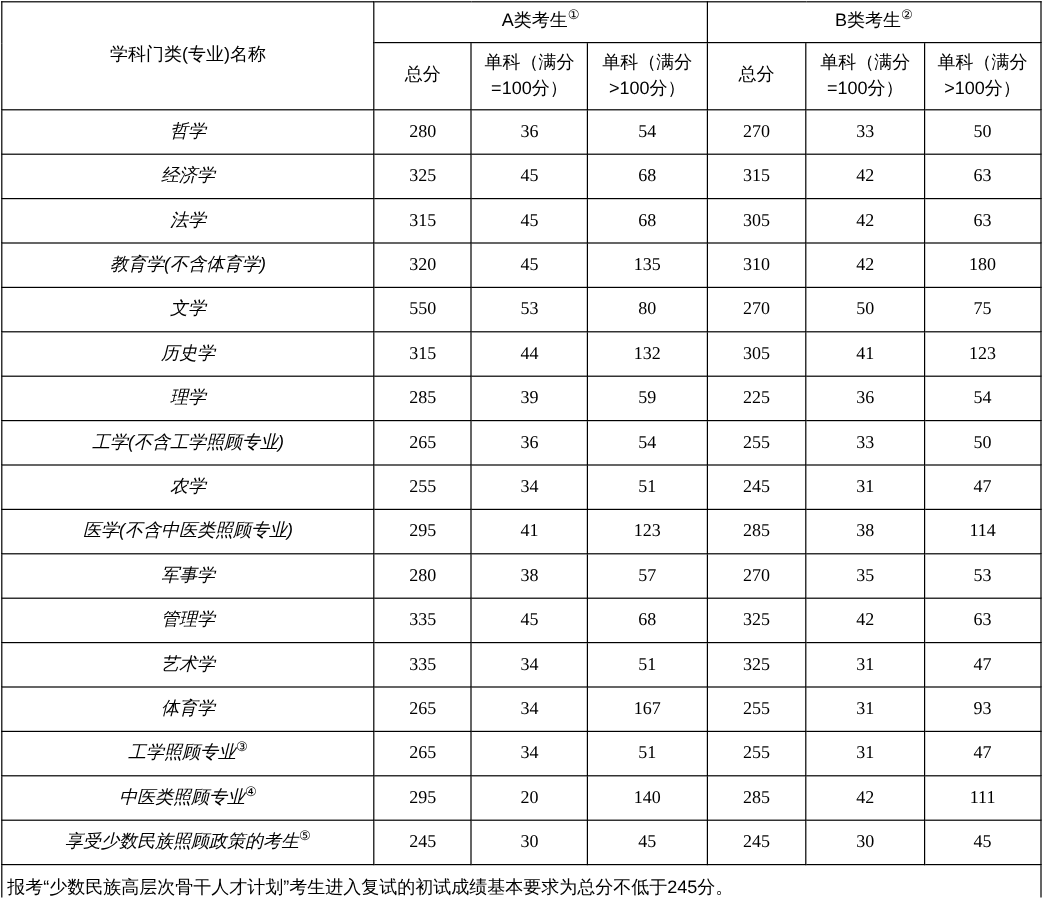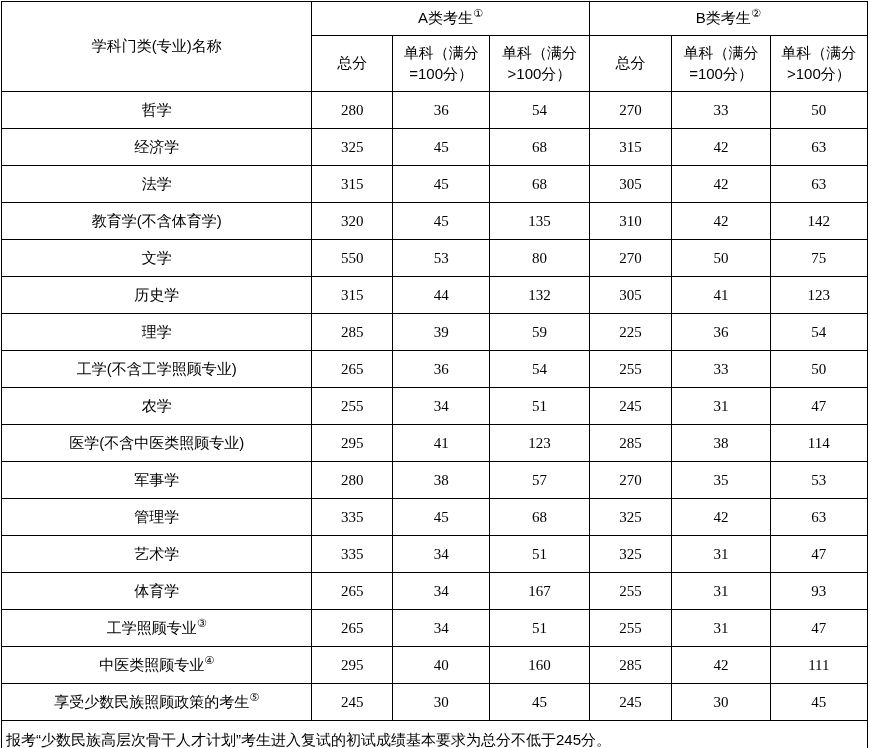--- a/index.html
+++ b/index.html
@@ -59,20 +59,21 @@
   .sup {
     font-size: 11px;
     vertical-align: super;
     line-height: 0;
   }
   td.rowname {
     text-align: left;
     padding-left: 8px;
     font-size: 15px;
     white-space: nowrap;
+    font-style: italic;
   }
   tbody tr {
     height: 37px;
   }
   td.val {
     font-size: 17px;
     font-family: "Liberation Serif", "DejaVu Serif", serif;
   }
   .sub-two-line {
     display: block;
@@ -156,21 +157,21 @@
           <td class="val">42</td>
           <td class="val">63</td>
         </tr>
         <tr>
           <td class="rowname"><span>教育学(不含体育学)</span></td>
           <td class="val">320</td>
           <td class="val">45</td>
           <td class="val">135</td>
           <td class="val">310</td>
           <td class="val">42</td>
-          <td class="val">142</td>
+          <td class="val">180</td>
         </tr>
         <tr>
           <td class="rowname"><span>文学</span></td>
           <td class="val">550</td>
           <td class="val">53</td>
           <td class="val">80</td>
           <td class="val">270</td>
           <td class="val">50</td>
           <td class="val">75</td>
         </tr>
@@ -260,22 +261,22 @@
           <td class="val">265</td>
           <td class="val">34</td>
           <td class="val">51</td>
           <td class="val">255</td>
           <td class="val">31</td>
           <td class="val">47</td>
         </tr>
         <tr>
           <td class="rowname"><span>中医类照顾专业</span><span class="sup">④</span></td>
           <td class="val">295</td>
-          <td class="val">40</td>
-          <td class="val">160</td>
+          <td class="val">20</td>
+          <td class="val">140</td>
           <td class="val">285</td>
           <td class="val">42</td>
           <td class="val">111</td>
         </tr>
         <tr>
           <td class="rowname"><span>享受少数民族照顾政策的考生</span><span class="sup">⑤</span></td>
           <td class="val">245</td>
           <td class="val">30</td>
           <td class="val">45</td>
           <td class="val">245</td>

